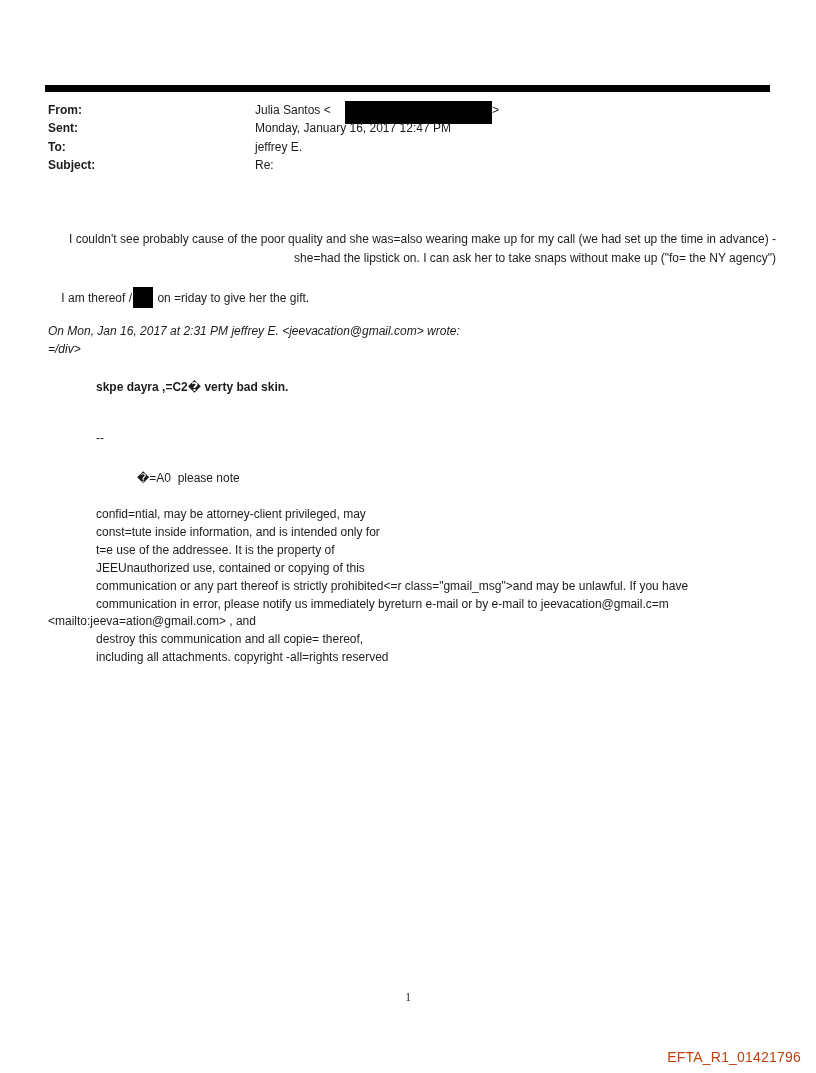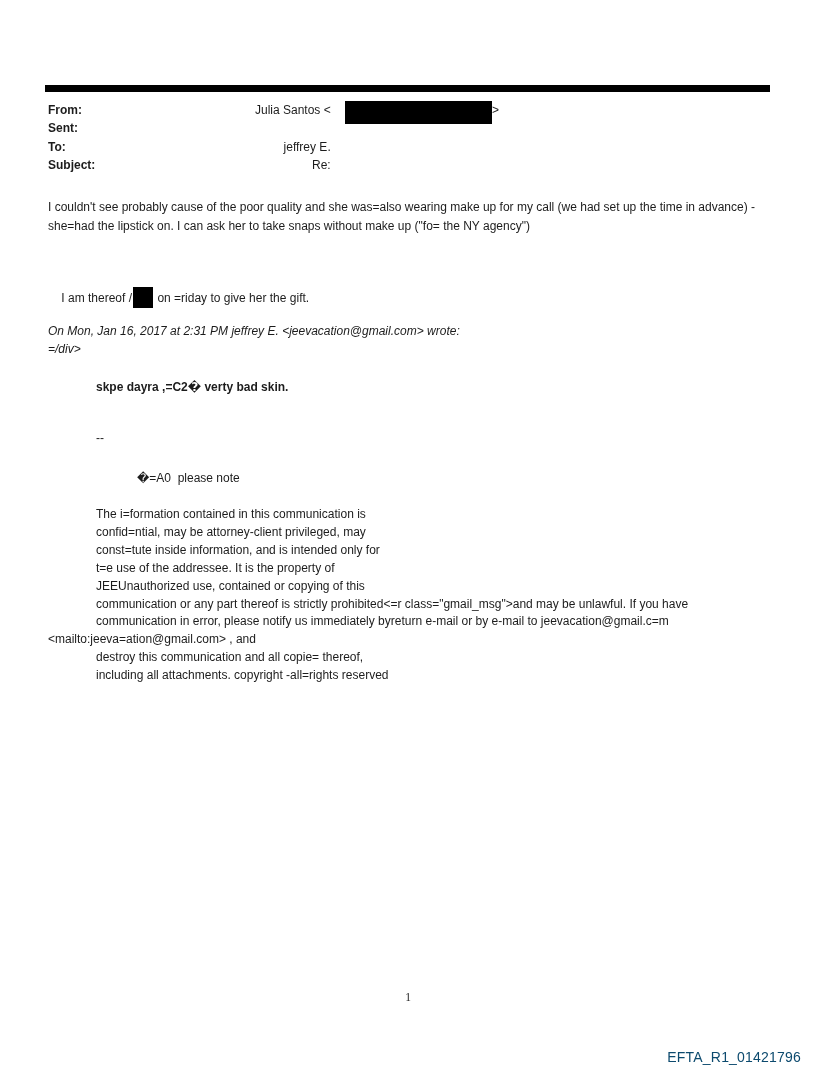--- a/index.html
+++ b/index.html
@@ -12,37 +12,37 @@
     color: #1c1c1c;
     overflow: hidden;
   }
   .rule {
     position: absolute;
     left: 45px; top: 85px;
     width: 725px; height: 7px;
     background: #000000;
   }
   .hdr { position: absolute; left: 48px; top: 103px; font-size: 12px; }
-  .hdr-row { display: flex; height: 18.4px; position: relative; white-space: pre; justify-content: space-between; }
+  .hdr-row { display: flex; height: 18.4px; position: relative; white-space: pre; }
   .hdr-label { width: 207px; font-weight: bold; flex: none; }
   .hdr-value { white-space: pre; }
   .redaction-lg {
     position: absolute;
     left: 297px; top: -2px;
     width: 147px; height: 23px;
     background: #000000;
   }
   .hdr-value-after { position: absolute; left: 444px; top: 0; }
   .para {
     position: absolute;
     left: 48px;
     font-size: 12px;
     line-height: 18.6px;
   }
-  .p1 { top: 198px; width: 728px; }
+  .p1 { top: 230px; width: 728px; text-align: right; }
   .p2 { top: 268px; white-space: pre; }
   .redaction-sm {
     display: inline-block;
     width: 20px; height: 21px;
     background: #000000;
     vertical-align: -6px;
     margin: 0 1px;
   }
   .quote-head { top: 322px; }
   .quote-head div { white-space: pre; height: 18.4px; font-style: italic; }
@@ -59,39 +59,40 @@
     text-align: center;
     font-family: "Liberation Serif", "DejaVu Serif", serif;
     font-size: 11.5px;
     color: #222;
   }
   .bates {
     position: absolute;
     right: 15px; top: 1049px;
     font-size: 14px;
     letter-spacing: 0.2px;
-    color: #0c4a6e;
+    color: #c2410c;
   }
 </style>
 </head>
 <body>
 
 <div class="page">
 
   <div class="rule"></div>
 
   <div class="hdr">
     <div class="hdr-row">
       <span class="hdr-label">From:</span>
       <span class="hdr-value">Julia Santos &lt;</span>
       <span class="redaction-lg"></span>
       <span class="hdr-value hdr-value-after">&gt;</span>
     </div>
     <div class="hdr-row">
       <span class="hdr-label">Sent:</span>
+      <span class="hdr-value">Monday, January 16, 2017 12:47 PM</span>
     </div>
     <div class="hdr-row">
       <span class="hdr-label">To:</span>
       <span class="hdr-value">jeffrey E.</span>
     </div>
     <div class="hdr-row">
       <span class="hdr-label">Subject:</span>
       <span class="hdr-value">Re:</span>
     </div>
   </div>
@@ -107,21 +108,20 @@
     <div>=/div&gt;</div>
   </div>
 
   <div class="para skpe">skpe dayra ,=C2� verty bad skin.</div>
 
   <div class="para dashes">--</div>
 
   <div class="para note">�=A0  please note</div>
 
   <div class="para disclaimer">
-    <div class="indent">The i=formation contained in this communication is</div>
     <div class="indent">confid=ntial, may be attorney-client privileged, may</div>
     <div class="indent">const=tute inside information, and is intended only for</div>
     <div class="indent">t=e use of the addressee. It is the property of</div>
     <div class="indent">JEEUnauthorized use, contained or copying of this</div>
     <div class="indent">communication or any part thereof is strictly prohibited&lt;=r class="gmail_msg"&gt;and may be unlawful. If you have</div>
     <div class="indent">communication in error, please notify us immediately byreturn e-mail or by e-mail to jeevacation@gmail.c=m</div>
     <div>&lt;mailto:jeeva=ation@gmail.com&gt; , and</div>
     <div class="indent">destroy this communication and all copie= thereof,</div>
     <div class="indent">including all attachments. copyright -all=rights reserved</div>
   </div>

